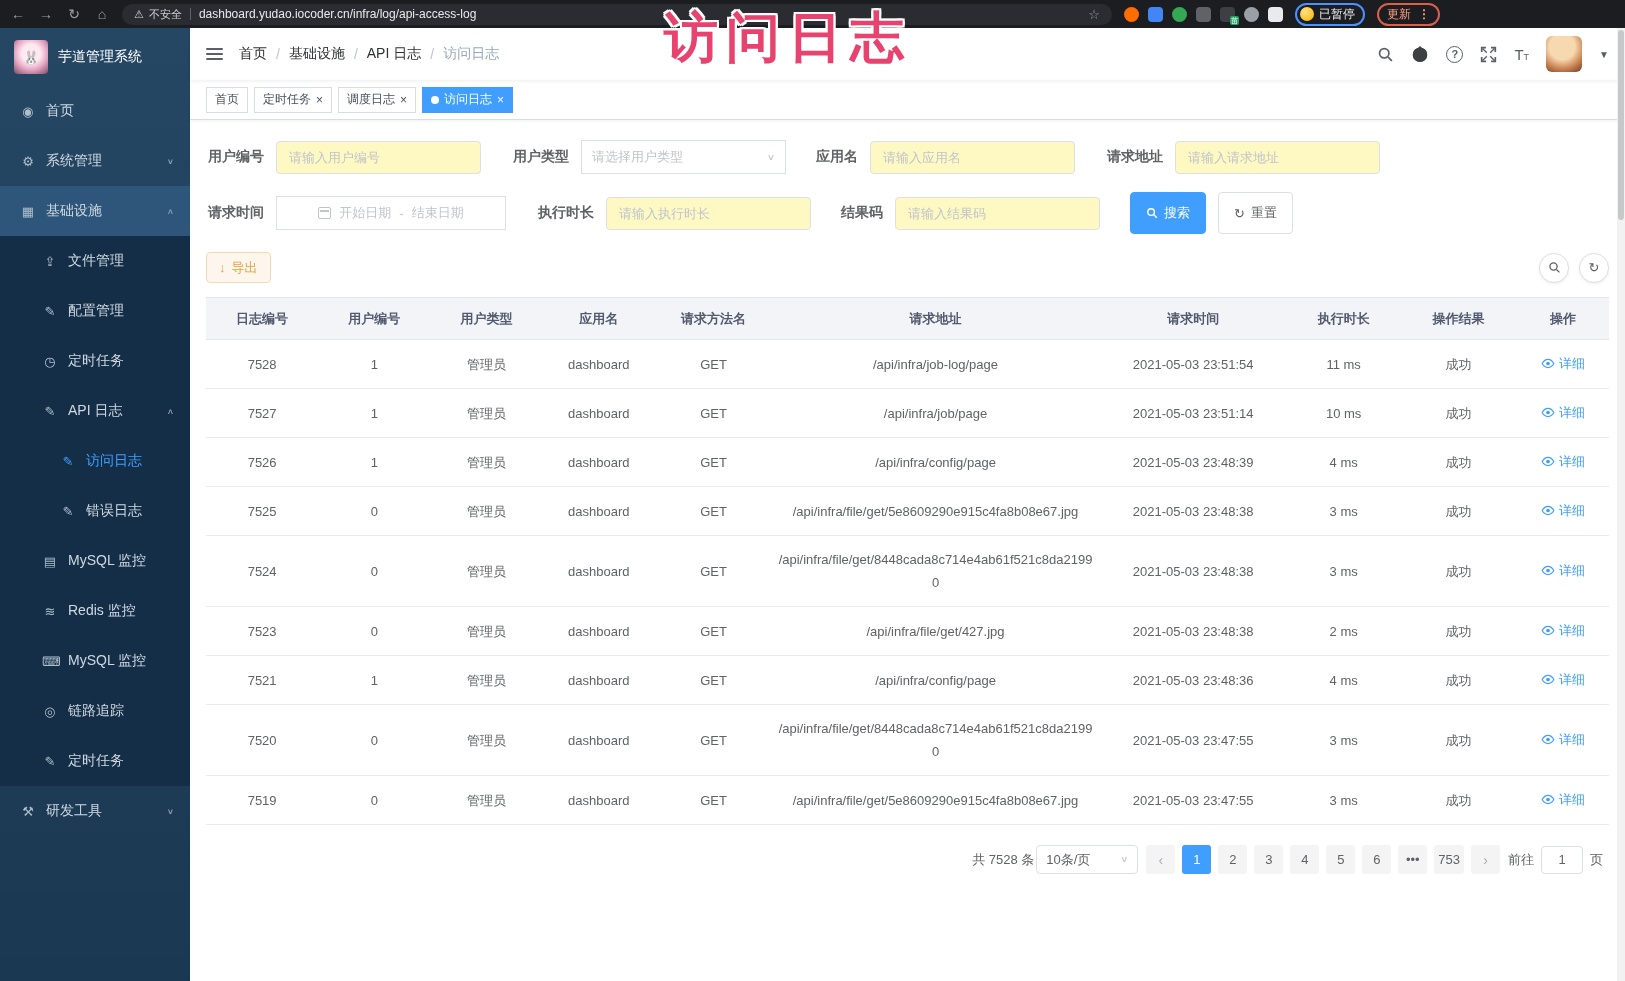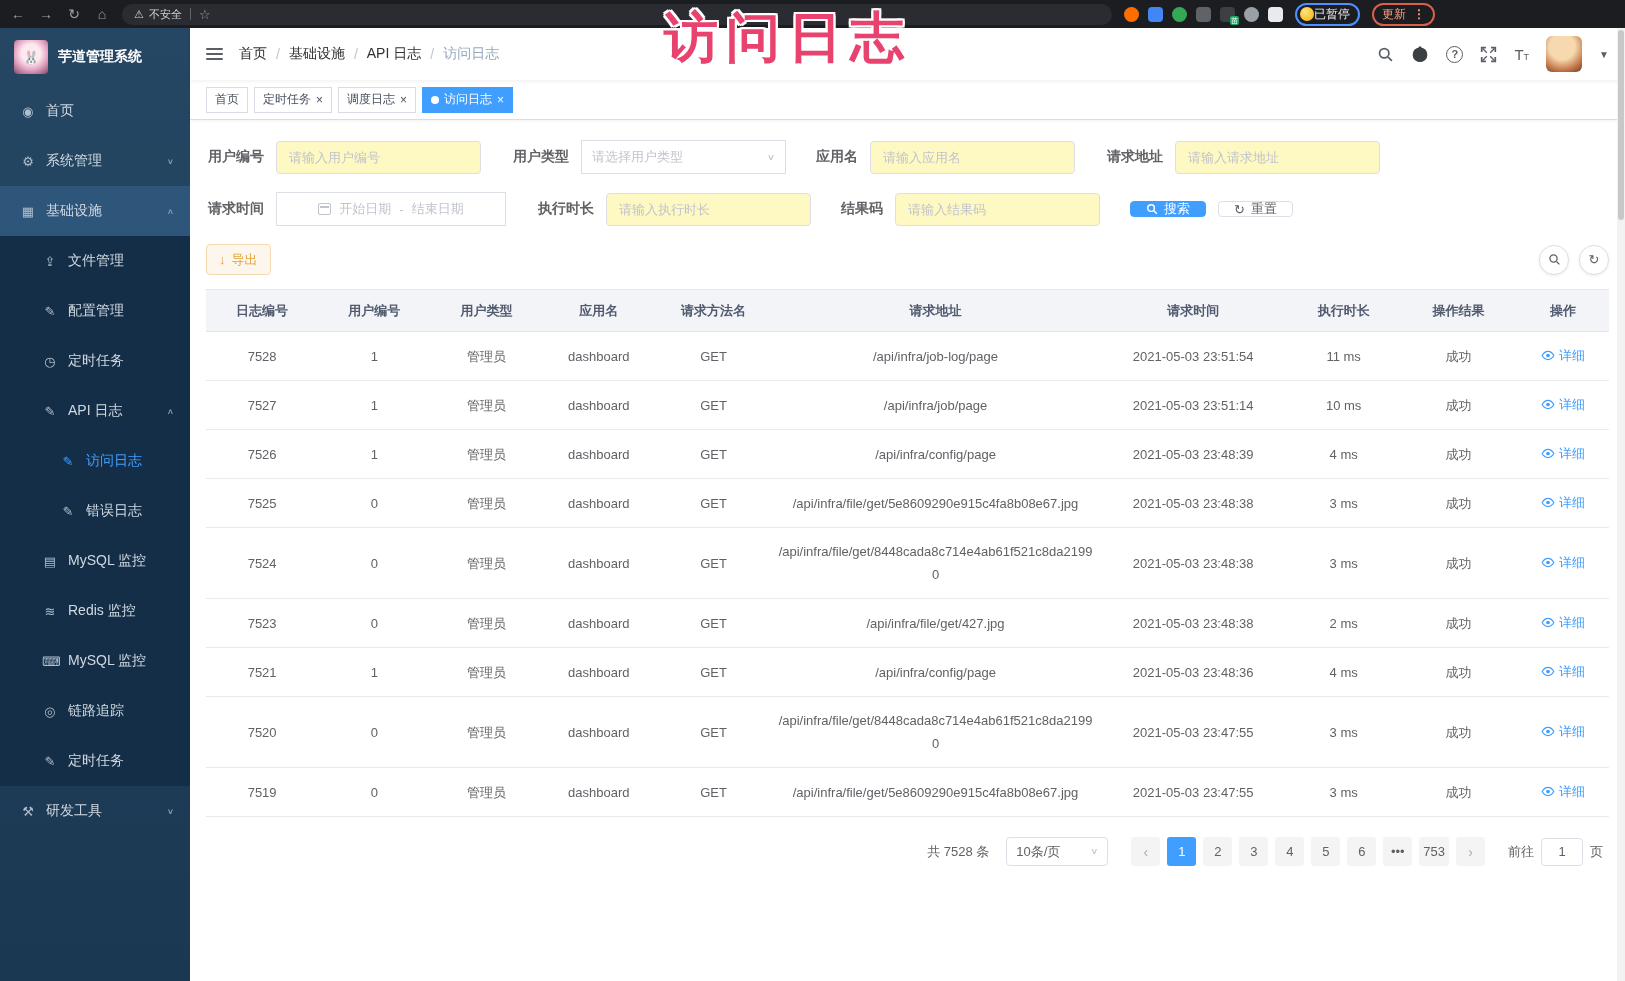--- a/index.html
+++ b/index.html
@@ -10,31 +10,31 @@
   .nav-ic { font-size:14px; color:#9aa0a6; width:16px; text-align:center; cursor:pointer; }
   .omnibox { flex:1; height:21px; max-width:990px; background:#2a2c31; border-radius:11px; display:flex; align-items:center; padding:0 12px; gap:8px; }
   .omni-warn { color:#cfd1d4; font-size:11px; display:flex; align-items:center; gap:5px; }
   .omni-sep { width:1px; height:12px; background:#5f6368; }
   .omni-url { color:#e8eaed; font-size:12px; flex:1; white-space:nowrap; overflow:hidden; }
   .omni-star { color:#9aa0a6; font-size:13px; cursor:pointer; }
   .ext-row { display:flex; align-items:center; gap:9px; }
   .ext-ic { width:15px; height:15px; border-radius:4px; cursor:pointer; position:relative; }
   .ext-ic.round { border-radius:50%; }
   .ext-badge { position:absolute; bottom:-3px; right:-4px; background:#21a366; color:#fff; font-size:7px; padding:0 1px; border-radius:2px; line-height:9px; }
-  .profile-chip { display:flex; align-items:center; border:2px solid #4d90fe; border-radius:12px; padding:1px 8px 1px 3px; color:#e8eaed; cursor:pointer; }
+  .profile-chip { display:flex; align-items:center; gap:5px; border:2px solid #4d90fe; border-radius:12px; padding:1px 8px 1px 3px; color:#e8eaed; cursor:pointer; }
   .mini-face { width:14px; height:14px; border-radius:50%; background:radial-gradient(circle at 35% 35%, #ffe082, #f4b400); }
   .update-chip { display:flex; align-items:center; gap:7px; border:2px solid #d9604a; border-radius:12px; padding:1px 8px; color:#ff9e80; cursor:pointer; }
   .kebab { color:#ff9e80; letter-spacing:0; font-weight:bold; }
 
   
   .app { display:flex; height:953px; }
   .sidebar { width:190px; background:linear-gradient(180deg,#254763,#1b3852); flex-shrink:0; display:flex; flex-direction:column; overflow:hidden; }
   .logo-row { height:58px; display:flex; align-items:center; padding:0 14px; gap:10px; }
   .logo-img { width:34px; height:34px; border-radius:4px; background:radial-gradient(circle at 50% 40%, #fde9ef 0 35%, #e7a8c6 60%, #7c4a66); display:flex; align-items:center; justify-content:center; font-size:13px; color:#fff; }
-  .logo-title { color:#fff; font-size:14px; font-weight:bold; white-space:nowrap; }
+  .logo-title { color:#fff; font-size:14px; font-weight:normal; white-space:nowrap; }
   .menu { flex:1; }
   .menu-item { height:50px; display:flex; align-items:center; gap:10px; color:#cfd9e2; font-size:14px; cursor:pointer; padding-left:20px; }
   .menu-item.lvl1 { padding-left:42px; }
   .menu-item.lvl2 { padding-left:60px; }
   .menu-item.sub-bg { background:#152e47; }
   .menu-item.hl { background:#2e567a; }
   .menu-item.active .menu-label, .menu-item.active .menu-icon { color:#409eff; }
   .menu-icon { width:16px; text-align:center; font-size:13px; color:#aebfcd; }
   .chevron { margin-left:auto; margin-right:16px; font-size:10px; color:#93a7b8; transform:scaleY(.8); }
 
@@ -68,41 +68,41 @@
   .filter-label { font-weight:bold; color:#606266; font-size:14px; padding-right:12px; white-space:nowrap; min-width:70px; text-align:right; }
   .filter-label.narrow { min-width:52px; }
   .el-input { width:205px; height:33px; border:1px solid #dcdfe6; border-radius:4px; font-size:13px; color:#606266; background:#fef9c3; padding:0 12px; outline:none; }
   .el-input::placeholder { color:#c0c4cc; }
   .el-box { width:205px; height:33px; border:1px solid #dcdfe6; border-radius:0; display:flex; align-items:center; padding:16px 10px; gap:8px; font-size:13px; color:#c0c4cc; background:#fff; cursor:pointer; }
   .el-box .grow { flex:1; }
   .sel-caret { color:#c0c4cc; font-size:11px; transform:scaleY(.8); }
   .cal-ic { width:13px; height:12px; border:1.5px solid #c0c4cc; border-radius:2px; position:relative; }
   .cal-ic::before { content:""; position:absolute; top:2px; left:1px; right:1px; height:1.5px; background:#c0c4cc; }
   .range-box { width:230px; justify-content:center; }
-  .btn { height:16px; border-radius:4px; font-size:13px; display:inline-flex; align-items:center; gap:6px; padding:0 15px; cursor:pointer; border:1px solid #dcdfe6; background:#fff; color:#606266; }
+  .btn { height:42px; border-radius:4px; font-size:13px; display:inline-flex; align-items:center; gap:6px; padding:0 15px; cursor:pointer; border:1px solid #dcdfe6; background:#fff; color:#606266; }
   .btn.primary { background:#409eff; border-color:#409eff; color:#fff; }
   .btn.warn-plain { background:#fdf6ec; border-color:#f5dab1; color:#e6a23c; height:31px; padding:0 12px; }
   .btn + .btn { margin-left:12px; }
 
   .toolbar-row { display:flex; align-items:center; margin-bottom:14px; }
   .toolbar-right { margin-left:auto; display:flex; gap:10px; }
   .circle-btn { width:30px; height:30px; border-radius:50%; border:1px solid #dcdfe6; background:#fff; box-shadow:0 1px 3px rgba(0,0,0,.08); display:flex; align-items:center; justify-content:center; color:#5a5e66; cursor:pointer; font-size:13px; }
 
   
   table { width:100%; border-collapse:collapse; table-layout:fixed; font-size:13px; color:#606266; }
   thead th { background:#f2f4f8; color:#515a6e; font-weight:bold; height:42px; border-top:1px solid #dfe6ec; border-bottom:1px solid #dfe6ec; padding:0 6px; text-align:center; }
   tbody td { border-bottom:1px solid #e8eaec; padding:12px 6px; text-align:center; line-height:23px; word-break:break-all; }
   th:nth-child(1){width:110px} th:nth-child(2){width:110px} th:nth-child(3){width:110px}
   th:nth-child(4){width:110px} th:nth-child(5){width:115px} th:nth-child(6){width:320px}
   th:nth-child(7){width:185px} th:nth-child(8){width:110px} th:nth-child(9){width:115px}
   th:nth-child(10){width:90px}
   .detail-link { color:#409eff; cursor:pointer; display:inline-flex; align-items:center; gap:4px; white-space:nowrap; }
 
   
-  .pagination { display:flex; align-items:center; justify-content:flex-end; gap:17px; margin:20px 6px 0 0; font-size:13px; color:#606266; }
+  .pagination { display:flex; align-items:center; justify-content:flex-end; gap:2px; margin:20px 6px 0 0; font-size:13px; color:#606266; }
   .size-select { width:102px; height:29px; border:1px solid #dcdfe6; border-radius:4px; display:flex; align-items:center; justify-content:space-between; padding:0 9px; cursor:pointer; color:#606266; }
   .pager { display:flex; align-items:center; gap:7px; margin:0 6px; }
   .page-btn { min-width:29px; height:29px; padding:0 4px; background:#f4f4f5; border-radius:3px; display:flex; align-items:center; justify-content:center; color:#606266; cursor:pointer; }
   .page-btn.arrow { color:#a8abb2; font-size:14px; }
   .page-btn.active { background:#409eff; color:#fff; }
   .goto { display:flex; align-items:center; gap:7px; }
   .goto input { width:42px; height:28px; border:1px solid #dcdfe6; border-radius:4px; text-align:center; font-size:13px; color:#606266; outline:none; }
 
   
   .watermark { position:absolute; top:2px; left:664px; font-size:54px; font-weight:bold; letter-spacing:8px; color:#e8436e; z-index:50; pointer-events:none;
@@ -117,20 +117,21 @@
   <span class="nav-ic">←</span>
   <span class="nav-ic">→</span>
   <span class="nav-ic">↻</span>
   <span class="nav-ic">⌂</span>
   <div class="omnibox">
     <span class="omni-warn">
       <span>⚠</span>
       <span>不安全</span>
     </span>
     <span class="omni-sep"></span>
+    <span class="omni-url">dashboard.yudao.iocoder.cn/infra/log/api-access-log</span>
     <span class="omni-star">☆</span>
   </div>
   <div class="ext-row">
     <span class="ext-ic round" style="background:#ff6d00"></span>
     <span class="ext-ic" style="background:#4285f4"></span>
     <span class="ext-ic round" style="background:#34a853"></span>
     <span class="ext-ic" style="background:#5f6368"></span>
     <span class="ext-ic" style="background:#3c4043">
         <span class="ext-badge">苗</span>
       </span>

